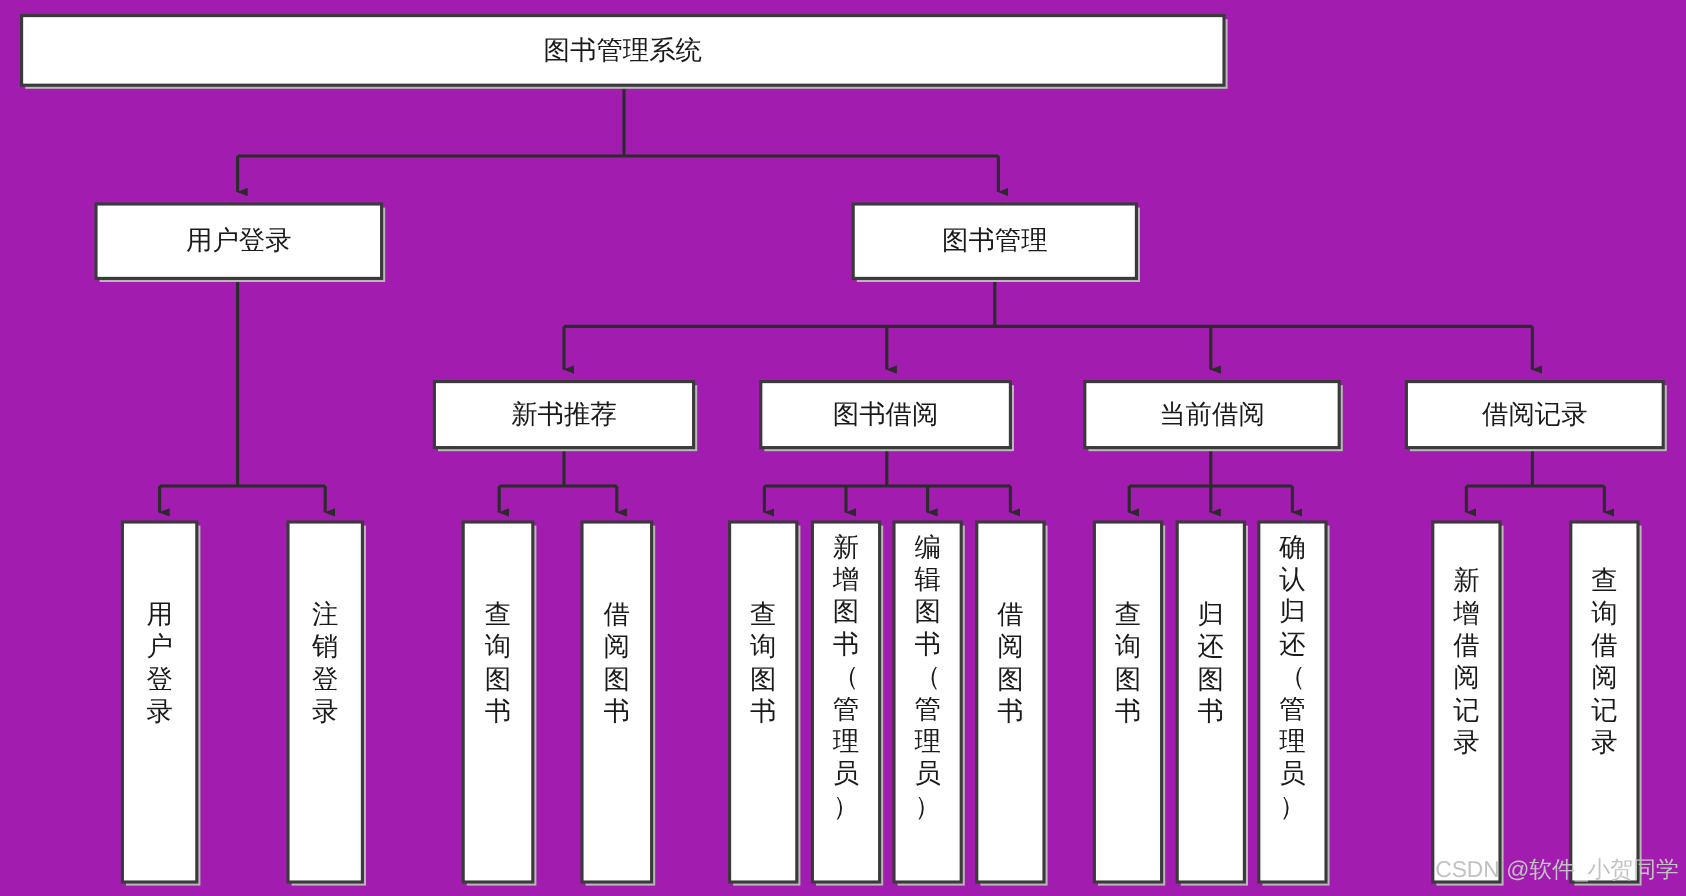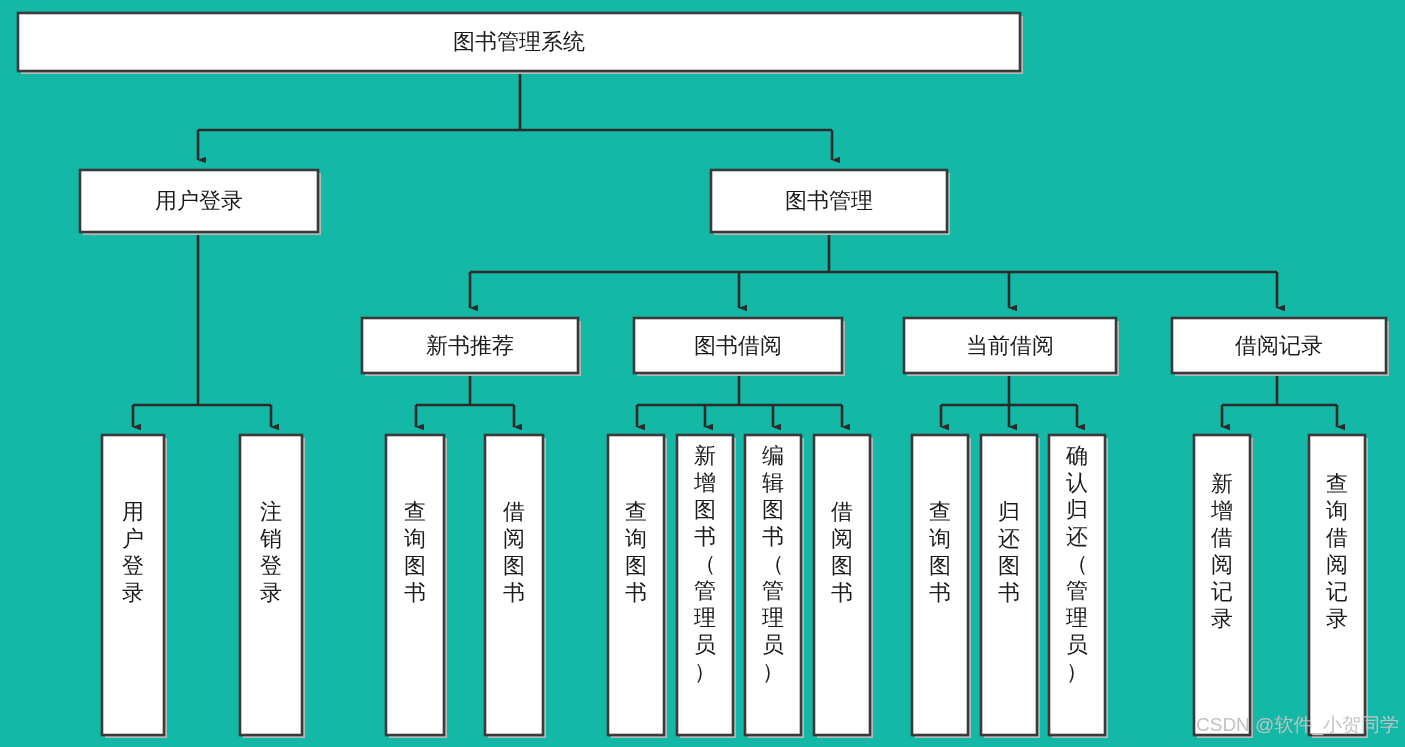--- a/index.html
+++ b/index.html
@@ -10,21 +10,21 @@
   body {
     width: 1405px;
     height: 747px;
     font-family: "Liberation Sans", "DejaVu Sans", sans-serif;
     overflow: hidden;
   }
   #diagram-root {
     position: relative;
     width: 1405px;
     height: 747px;
-    background: #14b8a6;
+    background: #a21caf;
   }
   svg#flow-svg {
     position: absolute;
     top: 0;
     left: 0;
     width: 1405px;
     height: 747px;
   }
   .node-rect {
     fill: #ffffff;

